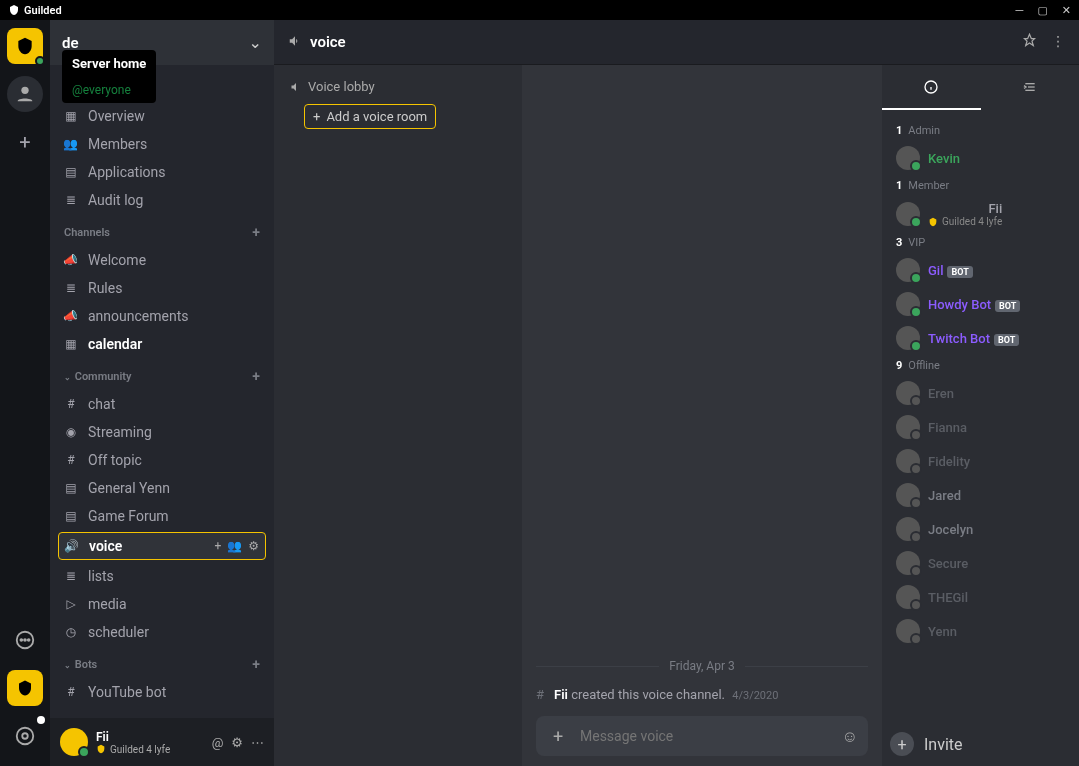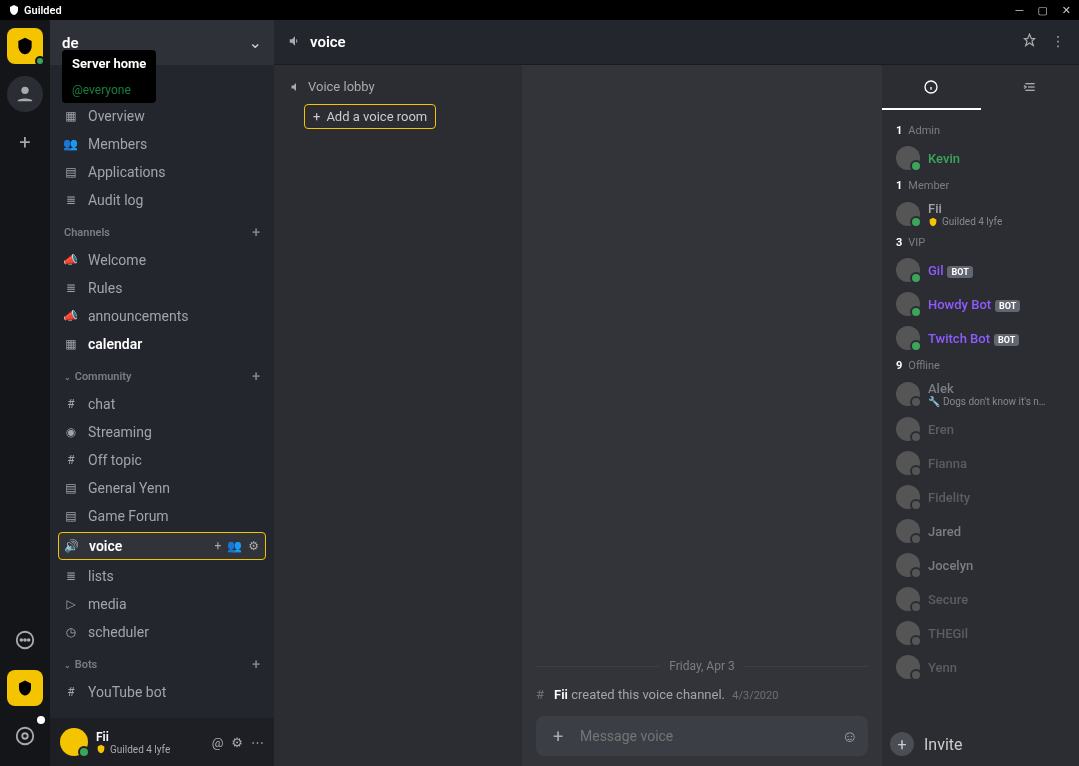--- a/index.html
+++ b/index.html
@@ -82,21 +82,21 @@
 .members-tabs .mtab { flex:1; display:flex; align-items:center; justify-content:center; color:#aaa; cursor:pointer; border-bottom:2px solid transparent; }
 .members-tabs .mtab.active { border-bottom-color:#fff; color:#fff; }
 .members-list { flex:1; overflow-y:auto; padding: 10px 8px; }
 .role-header { font-size:11px; color:#7a7d85; padding: 4px 6px; display:flex; gap:6px; }
 .role-header .count { color:#fff; font-weight:700; }
 .member-row { display:flex; align-items:center; gap:8px; padding: 5px 6px; cursor:pointer; }
 .member-row .mavatar { width:24px; height:24px; border-radius:50%; background:#555; position:relative; flex-shrink:0; }
 .member-row .mavatar.online::after { content:''; position:absolute; bottom:-2px; right:-2px; width:8px; height:8px; border-radius:50%; background:#3ba55c; border:2px solid #2b2d33; }
 .member-row .mavatar.offline::after { content:''; position:absolute; bottom:-2px; right:-2px; width:8px; height:8px; border-radius:50%; background:#555; border:2px solid #2b2d33; }
 .member-row .mcol { display:flex; flex-direction:column; min-width:0; }
-.member-row .mname { font-size:13px; font-weight:500; }
+.member-row .mname { font-size:13px; font-weight:500;text-align:right; }
 .member-row .mstat { font-size:10px; color:#888; display:flex; gap:4px; align-items:center; white-space:nowrap; overflow:hidden; text-overflow:ellipsis; max-width:130px; }
 .bot-tag { background:#616670; color:#fff; font-size:9px; padding:1px 4px; border-radius:3px; font-weight:700; margin-left:4px; }
 .admin-name { color:#3ba55c; }
 .vip-name { color:#8c5cff; }
 .off-name { color:#7a7d85; }
 .member-off { color:#5a5d64; }
 .invite-row { display:flex; align-items:center; gap:10px; padding: 10px 8px; color:#ccc; cursor:pointer; }
 .invite-row .plus-circ { width:24px; height:24px; border-radius:50%; background:#4a4d54; display:flex; align-items:center; justify-content:center; color:#ccc; }
 
 ::-webkit-scrollbar { width: 6px; }
@@ -418,29 +418,20 @@
                 <span class="mname vip-name">Twitch Bot<span class="bot-tag">BOT</span></span>
               </div>
             </div>
             <div class="role-header">
               <span class="count">9</span>
               <span>Offline</span>
             </div>
             <div class="member-row">
               <div class="mavatar offline"></div>
               <div class="mcol">
-                <span class="mname admin-name off-name">Alek</span>
-                <span class="mstat">
-                  <span>🔧 Dogs don't know it's n…</span>
-                </span>
-              </div>
-            </div>
-            <div class="member-row">
-              <div class="mavatar offline"></div>
-              <div class="mcol">
                 <span class="mname member-off">Eren</span>
               </div>
             </div>
             <div class="member-row">
               <div class="mavatar offline"></div>
               <div class="mcol">
                 <span class="mname member-off">Fianna</span>
               </div>
             </div>
             <div class="member-row">

